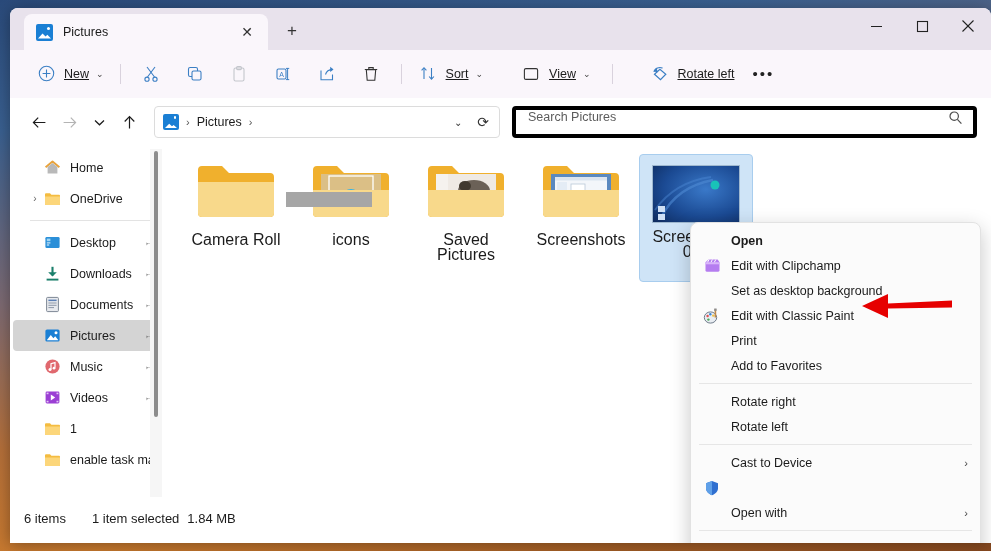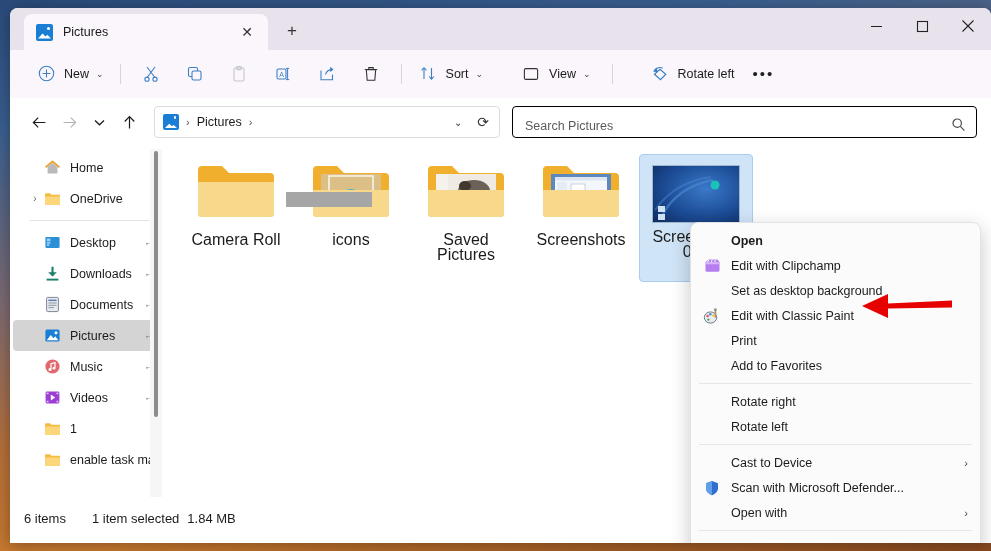--- a/index.html
+++ b/index.html
@@ -63,21 +63,21 @@
   
   .toolbar {
     height: 48px; background: #faf6fb;
     display: flex; align-items: center; padding-left: 18px;
     border-bottom: 1px solid #faf6fb;
   }
   .tbtn {
     display: flex; align-items: center; height: 32px; padding: 0 8px;
     border-radius: 4px; font-size: 12.5px; color: #1b1b1b; white-space: nowrap;
   }
-  .tbtn .lbl { margin-left: 8px; }
+  .tbtn .lbl { margin-left: 8px; text-decoration: underline; }
   .tbtn .chev { margin-left: 7px; color: #444; font-size: 9px; }
   .ticon { width: 20px; height: 20px; display: flex; align-items: center; justify-content: center; }
   .tdiv { width: 1px; height: 20px; background: #d9d2dd; margin: 0 8px; }
   .dots { display: flex; align-items: center; height: 32px; padding: 0 10px; letter-spacing: 2px; color: #222; font-size: 15px; }
   
   .addrrow {
     height: 48px; background: #ffffff; display: flex; align-items: center;
     padding: 0 14px 0 14px;
   }
   .navbtn {
@@ -94,22 +94,22 @@
   .crumbico::after { content:''; position:absolute; left:2px; bottom:2px; width:12px; height:6px; background:#fff;
      clip-path: polygon(0 100%, 35% 30%, 58% 70%, 72% 48%, 100% 100%); }
   .crumbico::before { content:''; position:absolute; right:3px; top:2px; width:2.5px; height:2.5px; border-radius:50%; background:#fff; }
   .crumbsep { color: #555; font-size: 11px; margin: 0 7px; }
   .crumb { font-size: 12.5px; color: #1b1b1b; }
   .addr-spacer { flex: 1 1 auto; }
   .addr-chev { color: #333; font-size: 10px; padding: 0 9px; }
   .refresh { color: #333; font-size: 14px; padding: 0 6px; }
   .searchbox {
     margin-left: 12px; height: 32px; flex: 1 1 auto;
-    border: 1px solid #000000; border-radius: 4px; background: #fff;
-    display: flex; align-items: center; padding: 8px 10px 0 12px;
+    border: 4px solid #000000; border-radius: 4px; background: #fff;
+    display: flex; align-items: flex-start; padding: 0 10px 0 12px;
   }
   .search-ph { font-size: 12.5px; color: #5c5c5c; flex: 1 1 auto; }
   
   .bodyrow { display: flex; height: 355px; }
   .sidebar {
     width: 155px; flex: 0 0 155px; background: #fff; position: relative;
     padding-top: 6px; overflow: hidden;
   }
   .navitem {
     height: 31px; display: flex; align-items: center; padding: 0 6px 0 14px;
@@ -671,21 +671,20 @@
       <span class="sub">›</span>
     </div>
 
     <div class="mi">
       <span class="micon">
         <svg width="16" height="16" viewBox="0 0 16 16">
             <path d="M8 1l6 2.2v5.1C14 11.6 11.4 14 8 15.2 4.6 14 2 11.6 2 8.3V3.2z" fill="#2f6fd0"></path>
             <path d="M8 1v14.2C4.6 14 2 11.6 2 8.3V3.2z" fill="#5fa0e8"></path>
           </svg>
       </span>
-      <span class="mlabel">Scan with Microsoft Defender...</span>
     </div>
 
     <div class="mi">
       <span class="micon"></span>
       <span class="mlabel">Open with</span>
       <span class="sub">›</span>
     </div>
 
     <div class="msep"></div>
 

